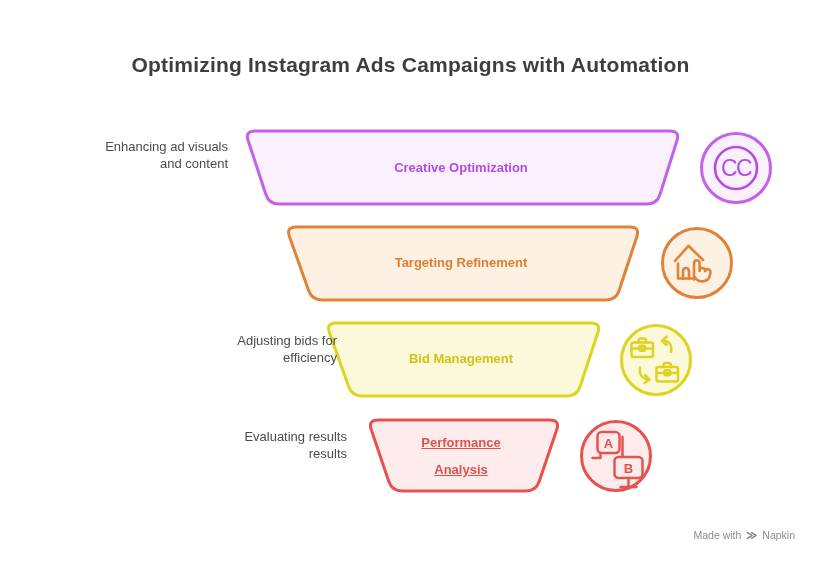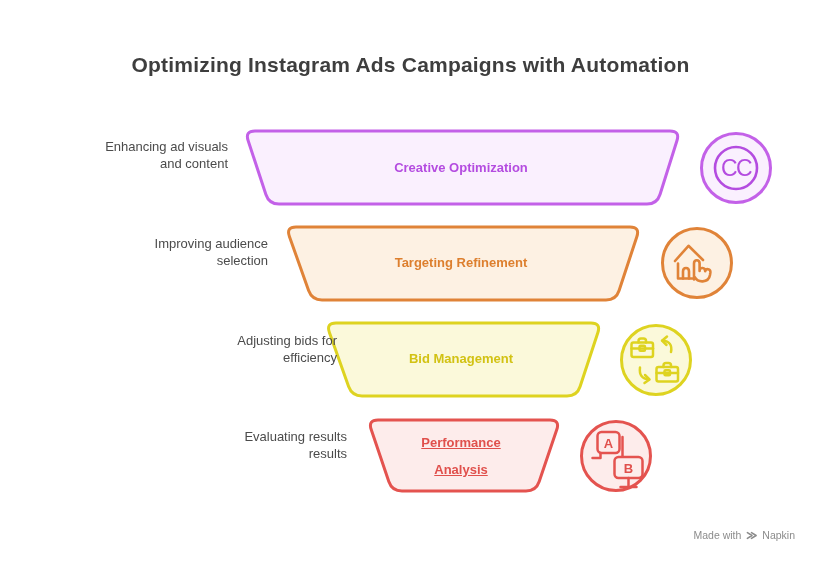--- a/index.html
+++ b/index.html
@@ -37,22 +37,20 @@
 
   <svg class="shapes" width="821" height="564" viewBox="0 0 821 564">
     <path stroke-width="3" stroke-linejoin="round" fill="#faf0fe" stroke="#c361e8" d="M248.1,140.5 Q245,131 255.0,131.0 L670.0,131.0 Q680,131 677.0,140.5 L660.0,194.5 Q657,204 647.0,204.0 L279.0,204.0 Q269,204 265.9,194.5 Z"></path>
     <path stroke-width="3" stroke-linejoin="round" fill="#fdf1e3" stroke="#e08338" d="M289.4,236.4 Q286,227 296.0,227.0 L630.0,227.0 Q640,227 636.9,236.5 L619.1,290.5 Q616,300 606.0,300.0 L322.0,300.0 Q312,300 308.6,290.6 Z"></path>
     <path stroke-width="3" stroke-linejoin="round" fill="#fbf9da" stroke="#ded320" d="M329.4,332.4 Q326,323 336.0,323.0 L591.0,323.0 Q601,323 597.9,332.5 L580.1,386.5 Q577,396 567.0,396.0 L362.0,396.0 Q352,396 348.6,386.6 Z"></path>
     <path stroke-width="3" stroke-linejoin="round" fill="#fdeceb" stroke="#e4534f" d="M371.2,429.5 Q368,420 378.0,420.0 L550.0,420.0 Q560,420 556.8,429.5 L539.2,481.5 Q536,491 526.0,491.0 L402.0,491.0 Q392,491 388.8,481.5 Z"></path>
   </svg>
 
   <div class="desc" style="right:593px;top:139px">Enhancing ad visuals
 and content</div>
-  <div class="desc" style="right:553px;top:236px">Improving audience
-selection</div>
   <div class="desc" style="right:484px;top:333px">Adjusting bids for
 efficiency</div>
   <div class="desc" style="right:474px;top:429px">Evaluating results
 results</div>
 
   <div class="lvl-label" style="top: 156px; color: rgb(180, 76, 224);">Creative Optimization</div>
   <div class="lvl-label" style="top: 251px; color: rgb(221, 127, 46);">Targeting Refinement</div>
   <div class="lvl-label" style="top: 347px; color: rgb(210, 194, 19);">Bid Management</div>
   <div class="lvl-label two-line" style="top: 429px; color: rgb(224, 80, 76); text-decoration: underline;">Performance
 Analysis</div>

